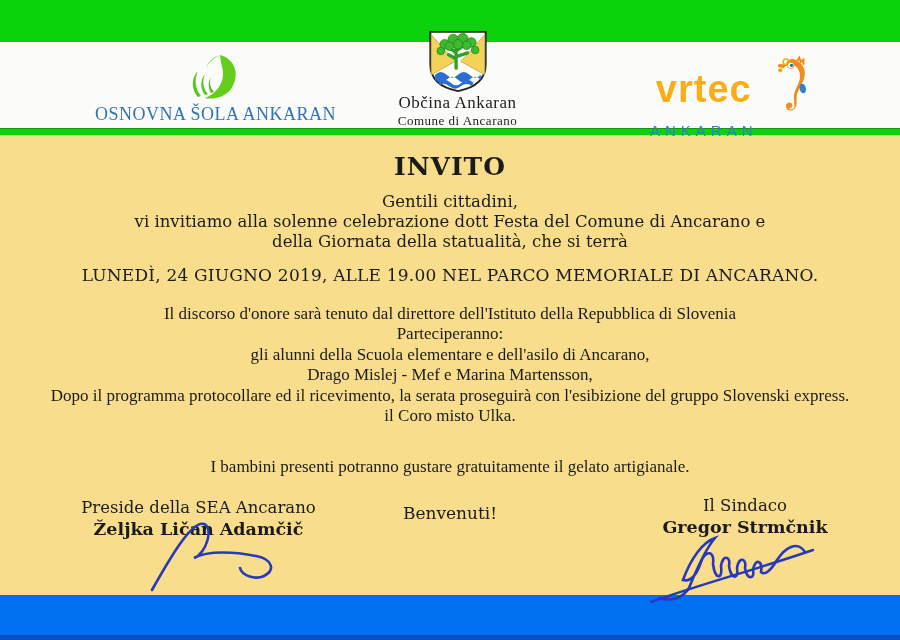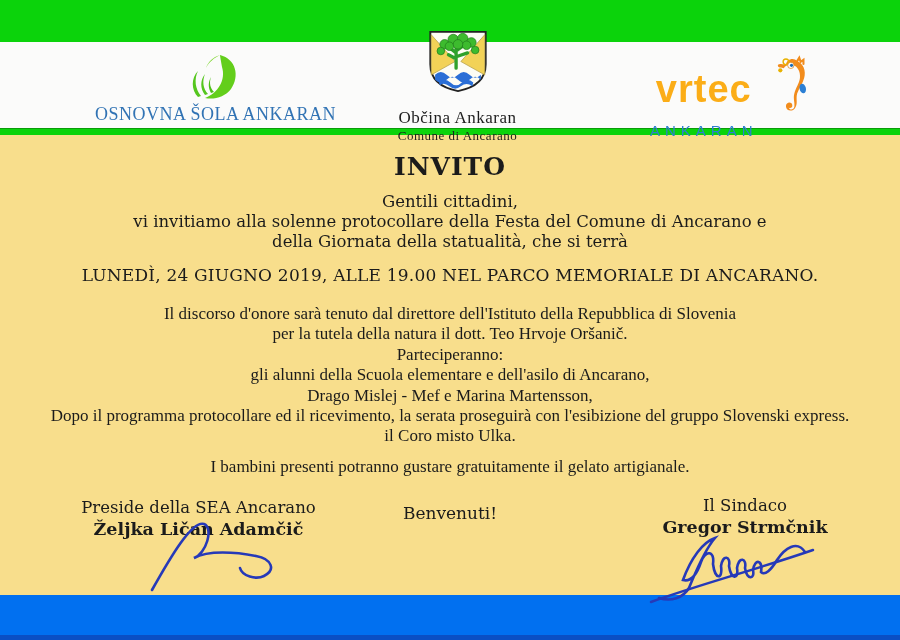--- a/index.html
+++ b/index.html
@@ -17,21 +17,21 @@
   .green-stripe{position:absolute;left:0;top:128px;width:900px;height:6px;background:#0BD30B;border-top:1px solid #0a9c0a;}
   .bottom-blue-bar{position:absolute;left:0;top:595px;width:900px;height:45px;background:#0170F0;border-bottom:5px solid #0A4FC4;box-sizing:border-box;}
 
   
   .school-logo{position:absolute;left:95px;top:52px;width:235px;text-align:center;}
   .school-logo svg{display:block;margin:0 auto;}
   .school-name{font-family:"Liberation Serif",serif;font-size:18px;color:#3173B4;letter-spacing:0.5px;white-space:nowrap;}
 
   .municipality-logo{position:absolute;left:385px;top:30px;width:145px;text-align:center;}
   .municipality-logo svg{display:block;margin:0 auto;}
-  .municipality-name-sl{font-family:"Liberation Serif",serif;font-size:17px;color:#1d1d1d;letter-spacing:0.5px;margin-top:15px;}
+  .municipality-name-sl{font-family:"Liberation Serif",serif;font-size:17px;color:#1d1d1d;letter-spacing:0.5px;margin-top:0;}
   .municipality-name-it{font-family:"Liberation Serif",serif;font-size:13px;color:#1d1d1d;letter-spacing:0.5px;}
 
   .kindergarten-logo{position:absolute;left:650px;top:44px;width:160px;display:flex;align-items:flex-start;gap:16px;}
   .kindergarten-text{margin-top:28px;text-align:center;}
   .kindergarten-name{font-family:"Liberation Sans",sans-serif;font-weight:bold;font-size:38px;line-height:34px;color:#FBAD17;letter-spacing:1px;}
   .kindergarten-subname{font-family:"Liberation Sans",sans-serif;font-size:15px;color:#2E7FD0;letter-spacing:5px;margin-top:16px;}
 
   
   .center-text{position:absolute;left:0;width:900px;text-align:center;}
   .title{top:152px;font-size:25px;font-weight:bold;letter-spacing:1px;}
@@ -108,29 +108,28 @@
       <circle cx="24" cy="13" r="4.5" fill="#fff" stroke="#d87d10" stroke-width="1"></circle>
       <circle cx="25" cy="13" r="2.2" fill="#1A6BB5"></circle>
       <circle cx="9" cy="20" r="3" fill="#E8B200"></circle>
     </svg>
   </div>
 
   <div class="center-text title">INVITO</div>
 
   <div class="center-text p1">
     <div>Gentili cittadini,</div>
-    <div>vi invitiamo alla solenne protocollare della Festa del Comune di Ancarano e</div>
+    <div>vi invitiamo alla solenne celebrazione dott Festa del Comune di Ancarano e</div>
     <div>della Giornata della statualità, che si terrà</div>
   </div>
 
   <div class="center-text date-line">LUNEDÌ, 24 GIUGNO 2019, ALLE 19.00 NEL PARCO MEMORIALE DI ANCARANO.</div>
 
   <div class="center-text p2">
     <div>Il discorso d'onore sarà tenuto dal direttore dell'Istituto della Repubblica di Slovenia</div>
-    <div>per la tutela della natura il dott. Teo Hrvoje Oršanič.</div>
     <div>Parteciperanno:</div>
     <div>gli alunni della Scuola elementare e dell'asilo di Ancarano,</div>
     <div>Drago Mislej - Mef e Marina Martensson,</div>
     <div>Dopo il programma protocollare ed il ricevimento, la serata proseguirà con l'esibizione del gruppo Slovenski express.</div>
     <div>il Coro misto Ulka.</div>
   </div>
 
   <div class="center-text gelato">I bambini presenti potranno gustare gratuitamente il gelato artigianale.</div>
 
   <div class="sig-left">

